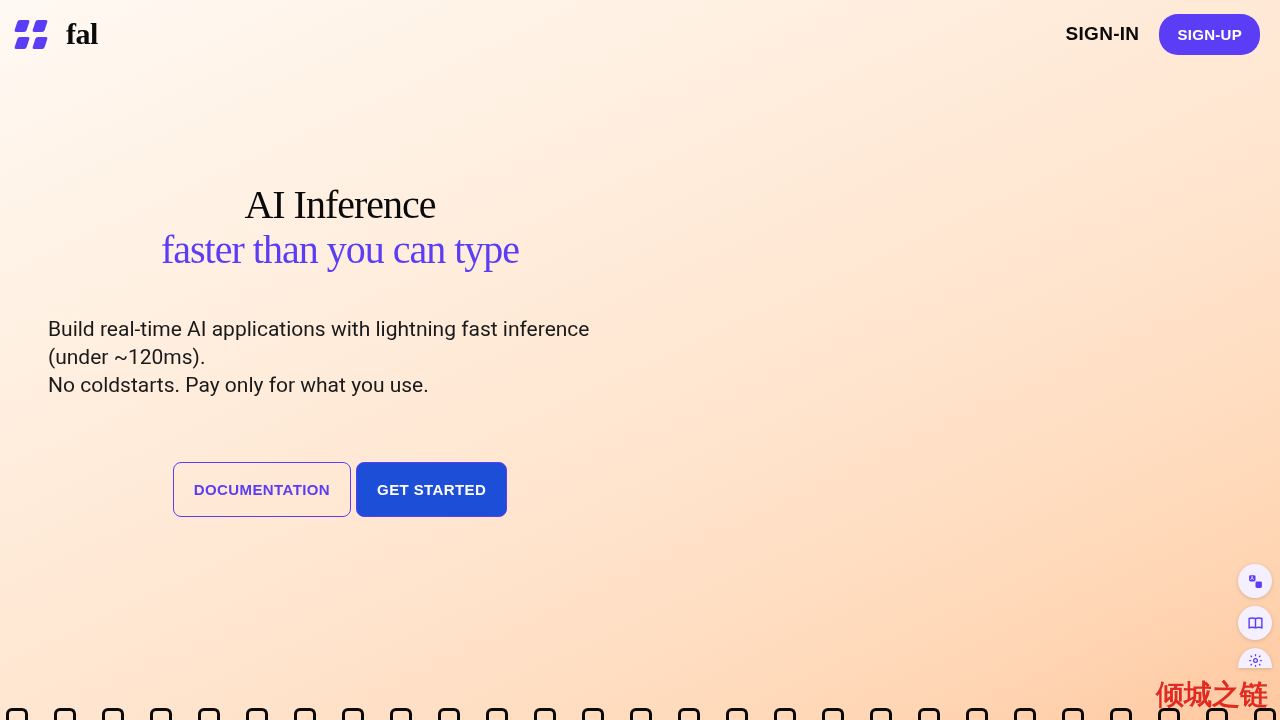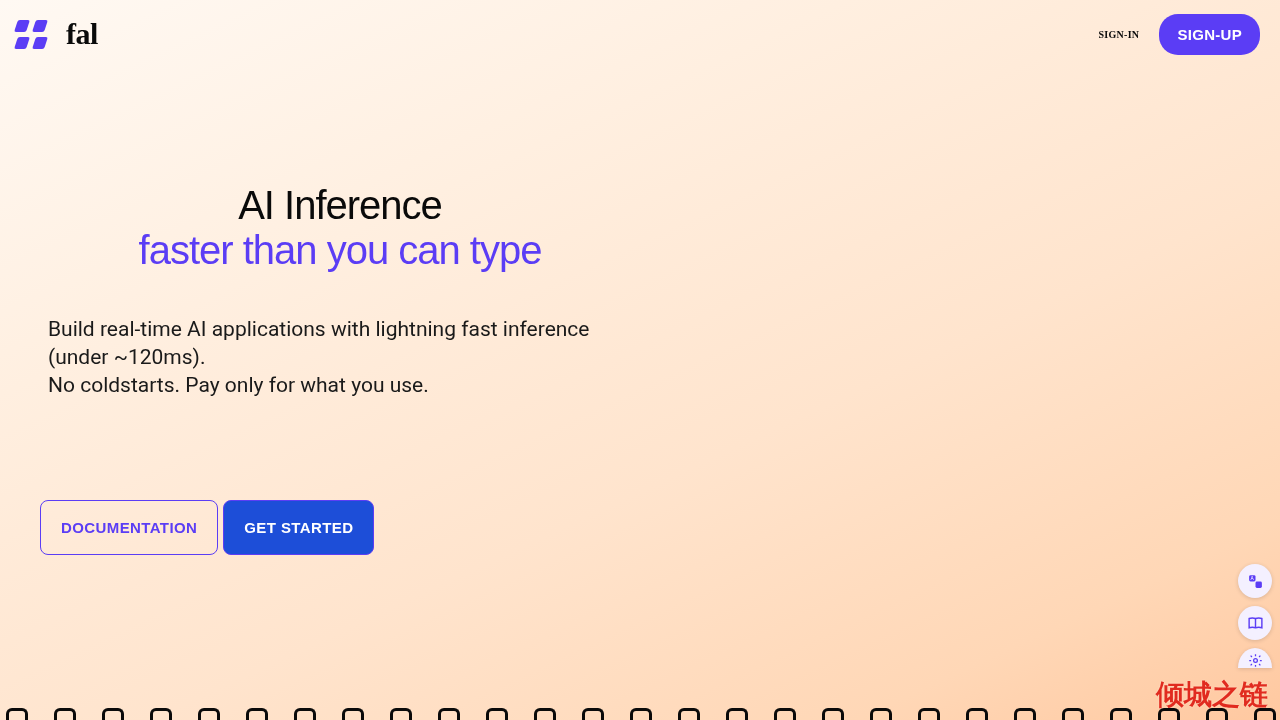--- a/index.html
+++ b/index.html
@@ -35,28 +35,27 @@
   }
   .logo-text {
     font-family: Georgia, "Times New Roman", serif;
     font-weight: 600;
     font-size: 30px;
     color: #0a0a0a;
     letter-spacing: -0.5px;
   }
   .nav-actions { display: flex; align-items: center; gap: 20px; }
   .signin {
-    font-size: 10px;
+    font-size: 19px;
     font-weight: 700;
     letter-spacing: 0.3px;
     color: #0a0a0a;
     background: transparent;
     border: none;
     cursor: pointer;
-    font-family: Liberation Serif, serif;
   }
   .signup {
     font-size: 15px;
     font-weight: 700;
     letter-spacing: 0.3px;
     color: #ffffff;
     background: #5b3df5;
     border: none;
     border-radius: 19px;
     padding: 12px 18px;
@@ -68,44 +67,44 @@
     display: flex;
     padding: 0 40px 0 40px;
     gap: 40px;
     align-items: flex-start;
   }
   .hero-left {
     flex: 0 0 600px;
     padding-top: 115px;
   }
   .headline {
-    font-family: Liberation Sans, sans-serif;
+    font-family: Liberation Serif, serif;
     font-size: 40px;
     font-weight: 500;
     line-height: 1.12;
     letter-spacing: -1px;
     text-align: center;
   }
   .headline-line1 { color: #0a0a0a; }
   .headline-line2 { color: #5b3df5; }
 
   .subtext {
     margin-top: 42px;
     font-size: 21px;
     line-height: 1.35;
     color: #1a1a1a;
     font-weight: 400;
     padding: 0 8px;
   }
 
   .cta-row {
-    margin-top: 100px;
+    margin-top: 62px;
     display: flex;
     gap: 5px;
-    justify-content: flex-start;
+    justify-content: center;
   }
   .btn {
     font-size: 15px;
     font-weight: 700;
     letter-spacing: 0.4px;
     border-radius: 8px;
     padding: 18px 20px;
     cursor: pointer;
   }
   .btn-outline {

